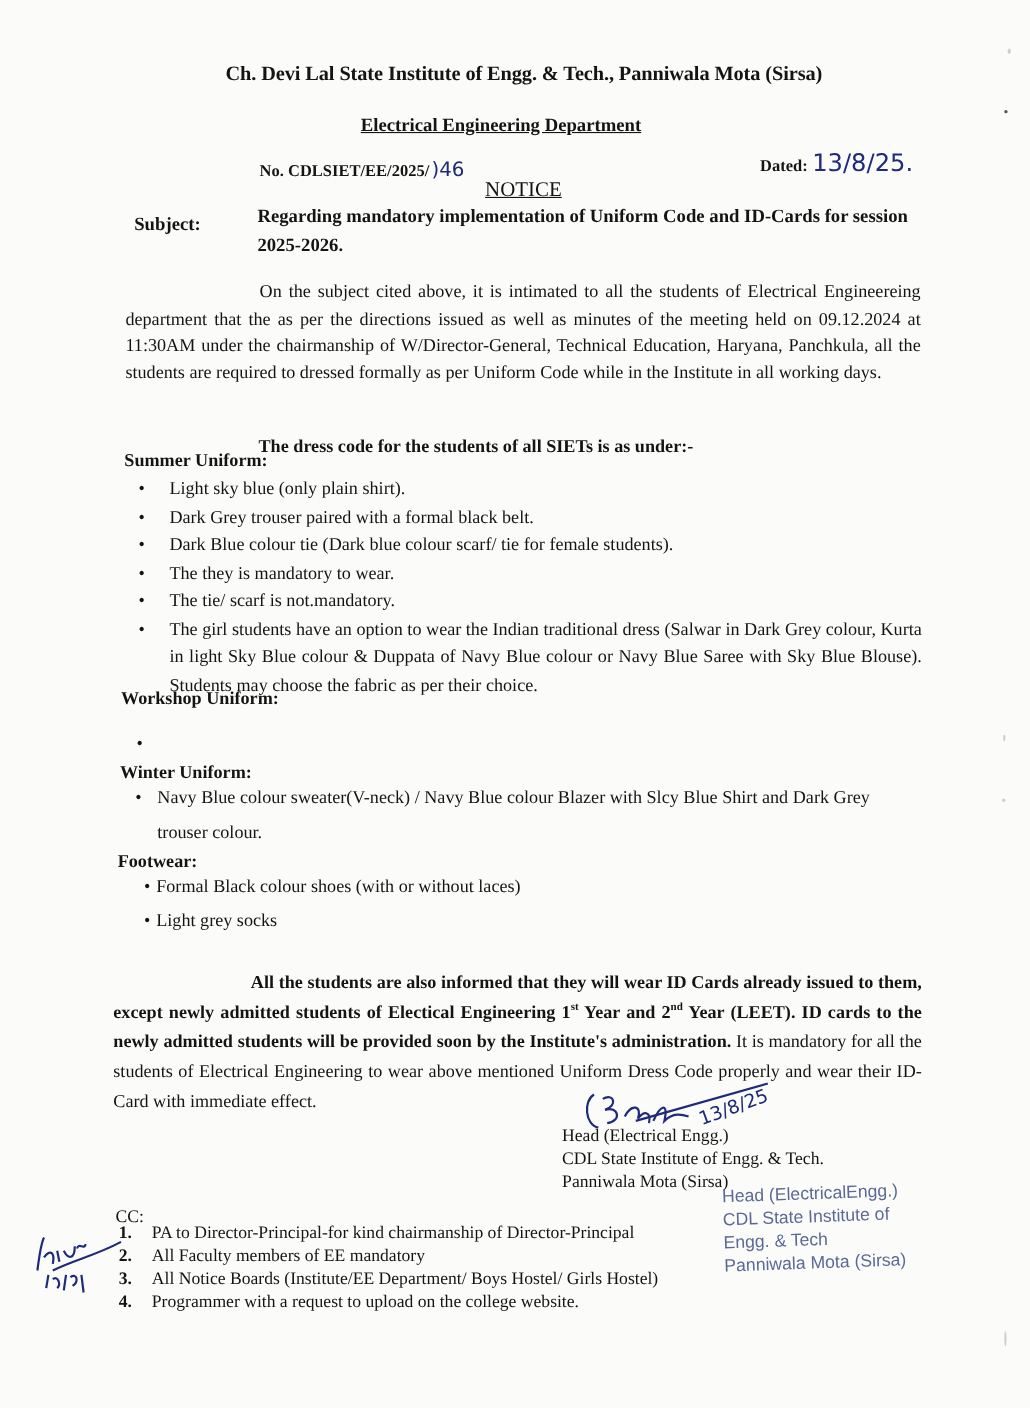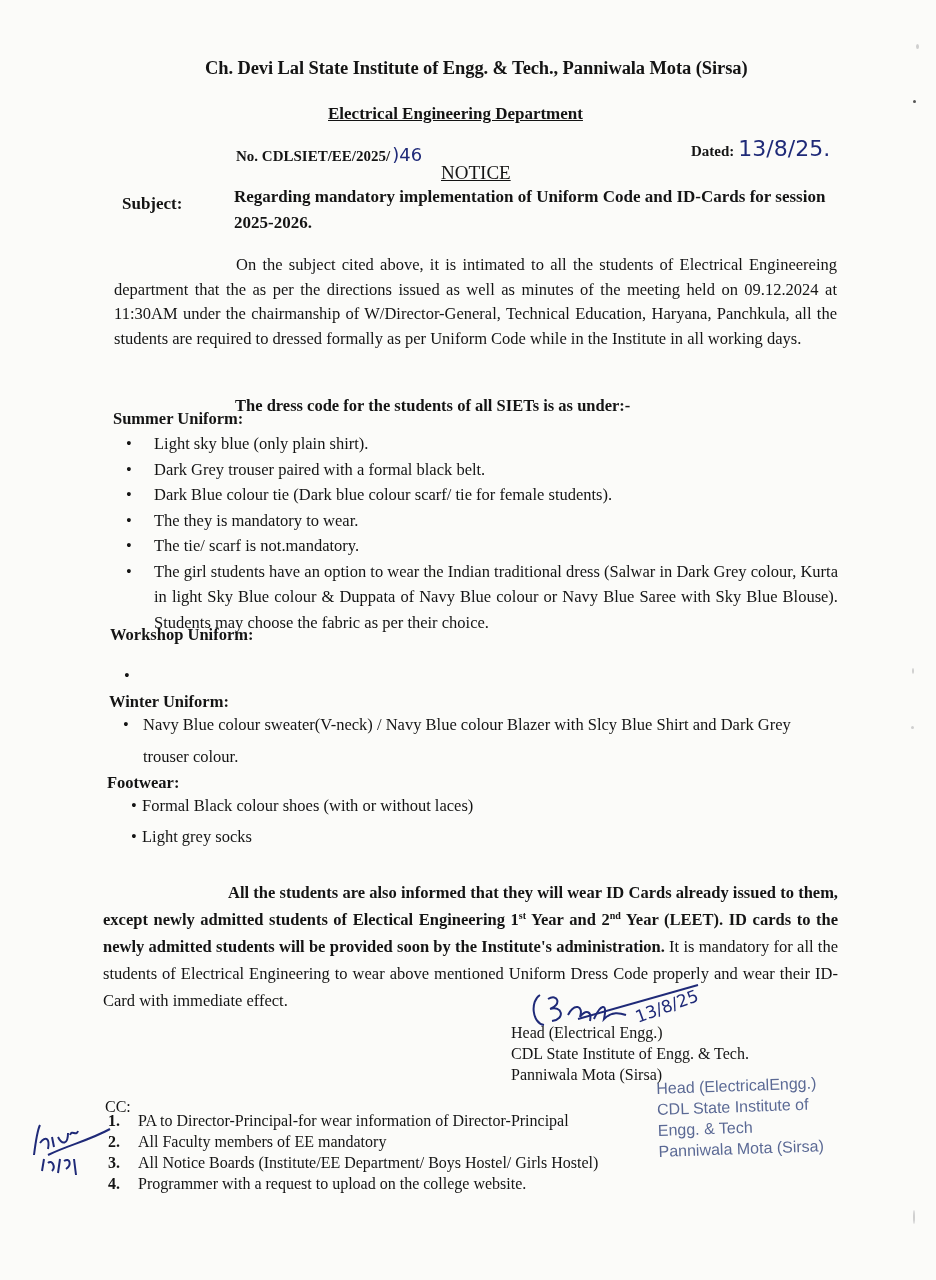--- a/index.html
+++ b/index.html
@@ -121,21 +121,21 @@
 
   <div id="stamp" class="abs">
     <div>Head (ElectricalEngg.)</div>
     <div>CDL State Institute of</div>
     <div>Engg. &amp; Tech</div>
     <div>Panniwala Mota (Sirsa)</div>
   </div>
 
   <div id="cc-head" class="abs">CC:</div>
   <div id="cc-list" class="abs">
-    <div><span class="num">1.</span><span>PA to Director-Principal-for wear information of Director-Principal</span></div>
+    <div><span class="num">1.</span><span>PA to Director-Principal-for kind chairmanship of Director-Principal</span></div>
     <div><span class="num">2.</span><span>All Faculty members of EE mandatory</span></div>
     <div><span class="num">3.</span><span>All Notice Boards (Institute/EE Department/ Boys Hostel/ Girls Hostel)</span></div>
     <div><span class="num">4.</span><span>Programmer with a request to upload on the college website.</span></div>
   </div>
 
   <div id="initials" class="abs">
     <svg width="90" height="70" viewBox="0 0 90 70">
       <path d="M6 40 C8 24 10 14 12 10 M12 28 C18 20 22 24 20 34 M24 22 L26 32 M30 22 C34 30 40 30 40 18 M42 20 C44 14 48 22 50 16 M20 40 C40 30 60 26 82 14" stroke="#1f2a78" stroke-width="2" fill="none"></path>
       <path d="M14 56 L16 44 M20 48 C24 44 28 52 24 56 M32 44 L30 58 M36 46 C42 42 44 50 38 54 M46 44 L48 60" stroke="#1f2a78" stroke-width="2" fill="none"></path>
     </svg>

